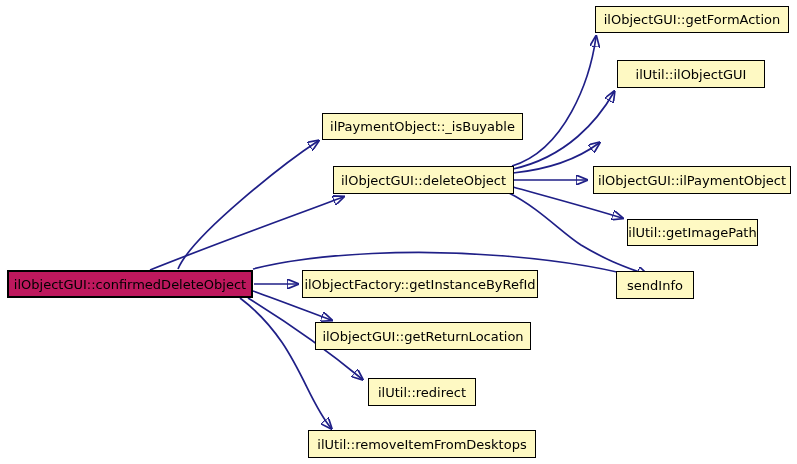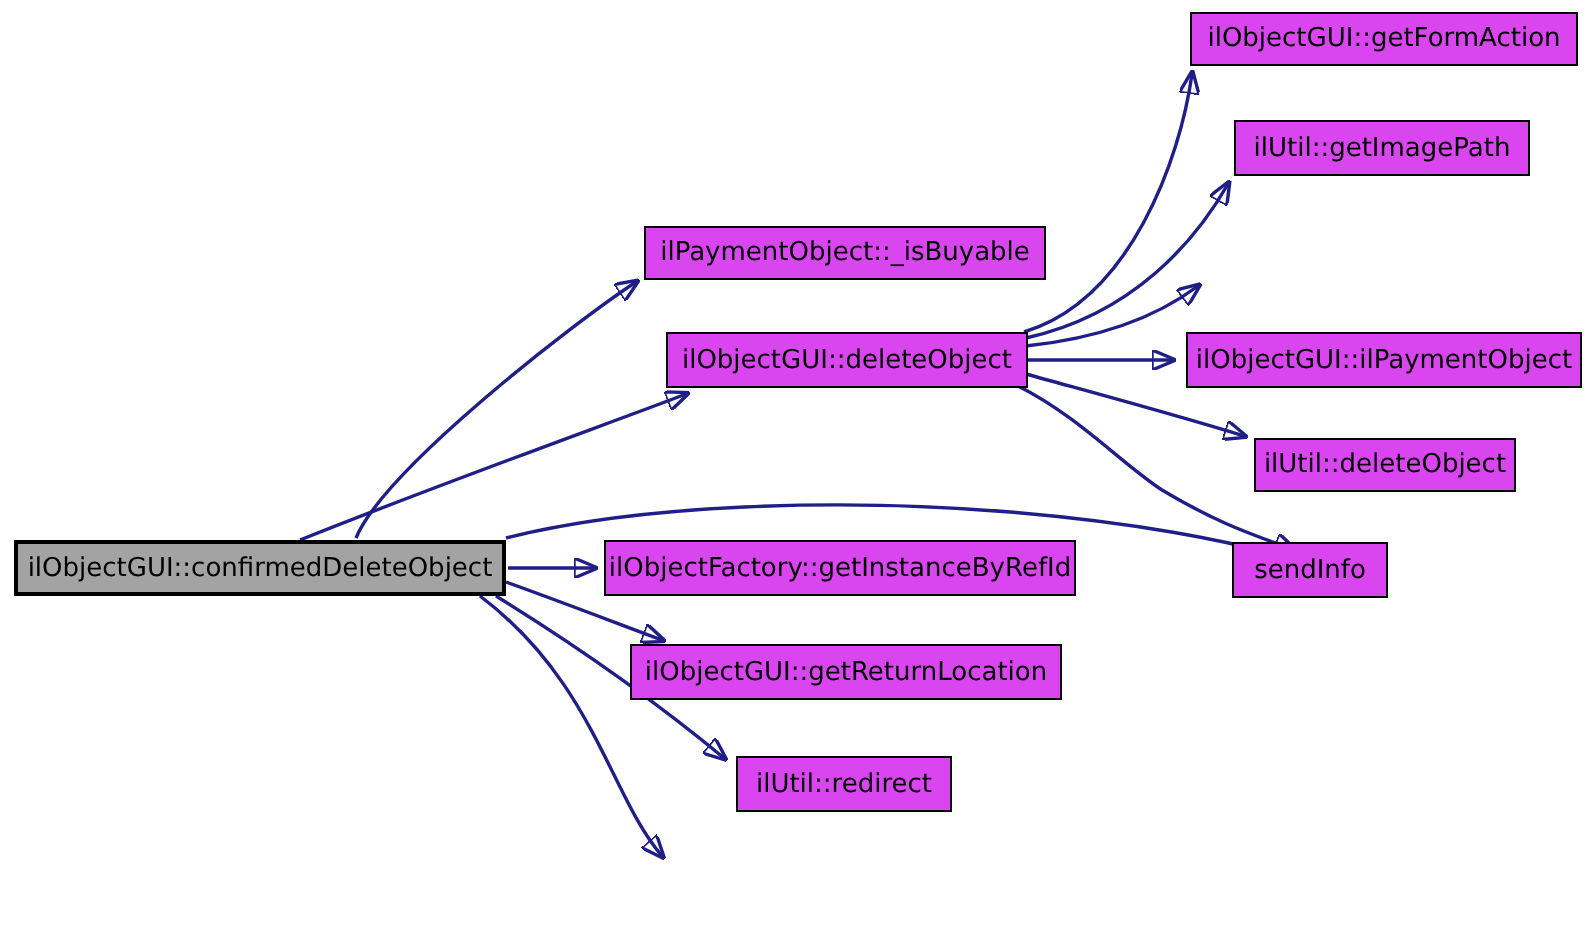--- a/index.html
+++ b/index.html
@@ -2,24 +2,24 @@
 <html><head>
 <meta charset="utf-8">
 <style>
   html,body{margin:0;padding:0;background:#ffffff;}
   body{width:797px;height:464px;position:relative;font-family:"DejaVu Sans","Liberation Sans",sans-serif;}
   .graph{position:relative;width:797px;height:464px;overflow:hidden;background:#ffffff;}
   .edges{position:absolute;left:0;top:0;}
   .node{
     position:absolute;box-sizing:border-box;
     display:flex;align-items:center;justify-content:center;
-    background:#d946ef;border:1.4px solid #000000;
+    background:#fef9c3;border:1.4px solid #000000;
     font-size:13px;color:#000000;white-space:nowrap;overflow:hidden;
   }
-  .node.root{background:#a3a3a3;border-width:2px;}
+  .node.root{background:#be185d;border-width:2px;}
   
   #n0{left:7px;  top:270px;width:246px;height:28px;}
   #n1{left:322px;top:113px;width:201px;height:27px;text-align:right;}
   #n2{left:333px;top:166px;width:181px;height:28px;}
   #n3{left:302px;top:270px;width:236px;height:28px;}
   #n4{left:315px;top:322px;width:216px;height:28px;}
   #n5{left:368px;top:378px;width:108px;height:28px;}
   #n6{left:308px;top:430px;width:228px;height:28px;}
   #n7{left:595px;top:6px;  width:194px;height:27px;}
   #n8{left:617px;top:60px; width:148px;height:28px;}
@@ -54,19 +54,20 @@
     <path d="M 513,187 C 549,197 590,208 622,218" marker-end="url(#arrow)"></path>
     <path d="M 509,193 C 539,208 561,232 581,245 C 611,263 629,268 647,275" marker-end="url(#arrow)"></path>
   </svg>
 
   <div id="n0" class="node root">ilObjectGUI::confirmedDeleteObject</div>
   <div id="n1" class="node">ilPaymentObject::_isBuyable</div>
   <div id="n3" class="node">ilObjectFactory::getInstanceByRefId</div>
   <div id="n2" class="node">ilObjectGUI::deleteObject</div>
   <div id="n4" class="node">ilObjectGUI::getReturnLocation</div>
   <div id="n5" class="node">ilUtil::redirect</div>
+  <div id="n6" class="node">ilUtil::removeItemFromDesktops</div>
   <div id="n7" class="node">ilObjectGUI::getFormAction</div>
-  <div id="n8" class="node">ilUtil::getImagePath</div>
+  <div id="n8" class="node">ilUtil::ilObjectGUI</div>
   <div id="n10" class="node">ilObjectGUI::ilPaymentObject</div>
-  <div id="n11" class="node">ilUtil::deleteObject</div>
+  <div id="n11" class="node">ilUtil::getImagePath</div>
   <div id="n12" class="node">sendInfo</div>
 
 </div>
 
 </body></html>

